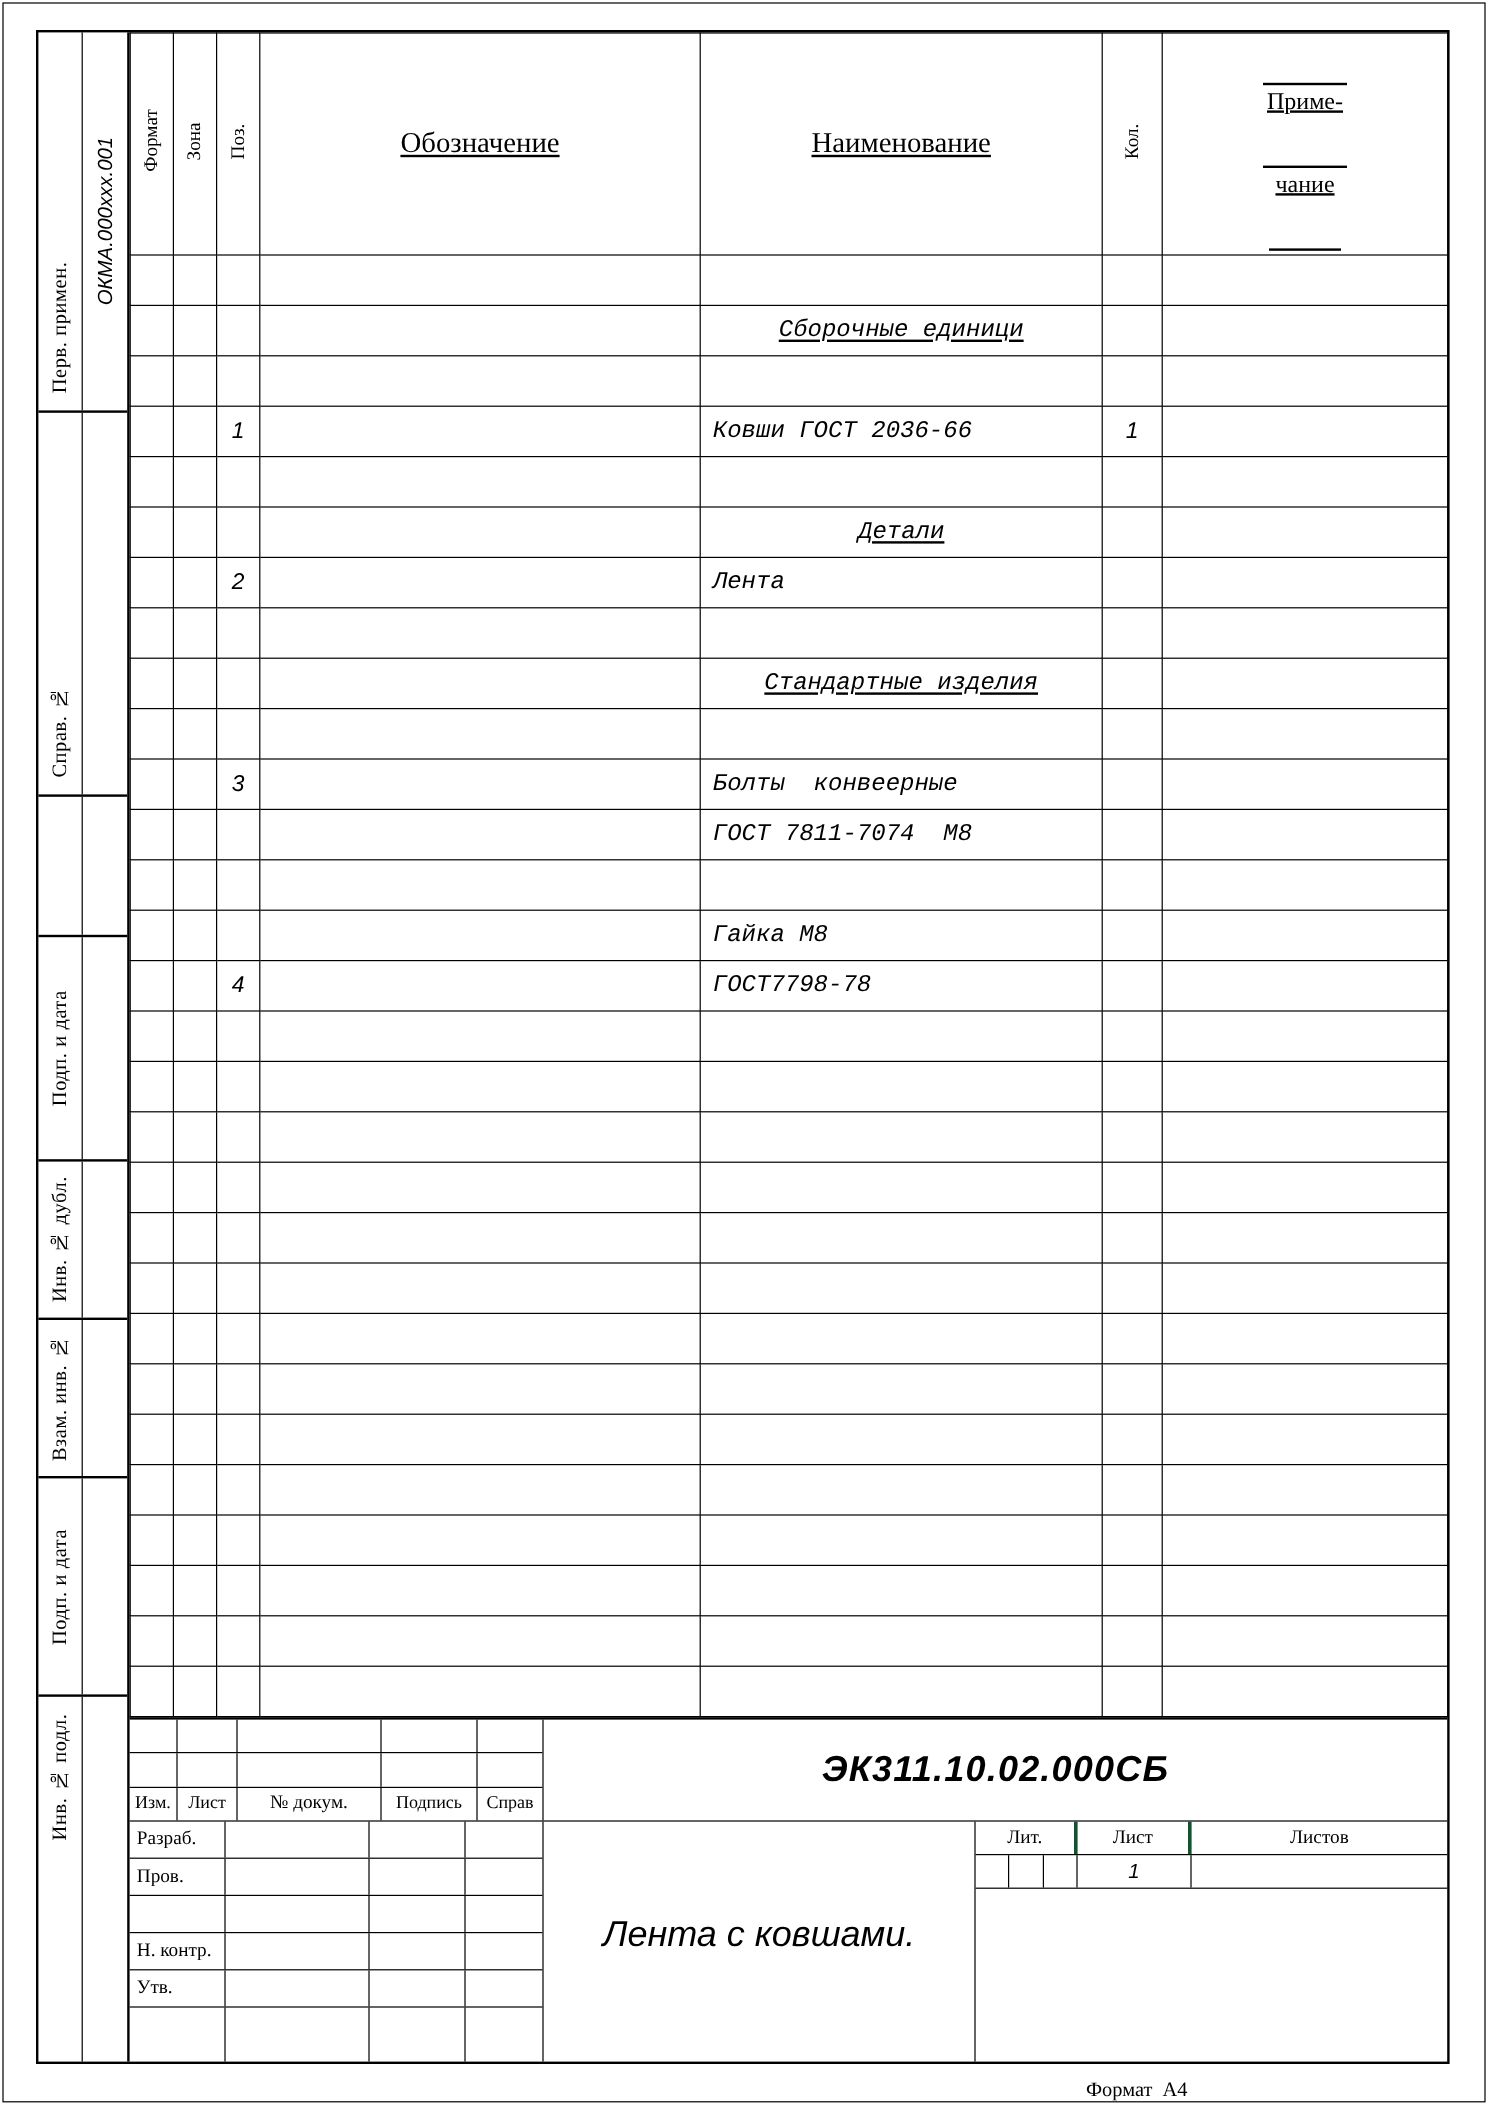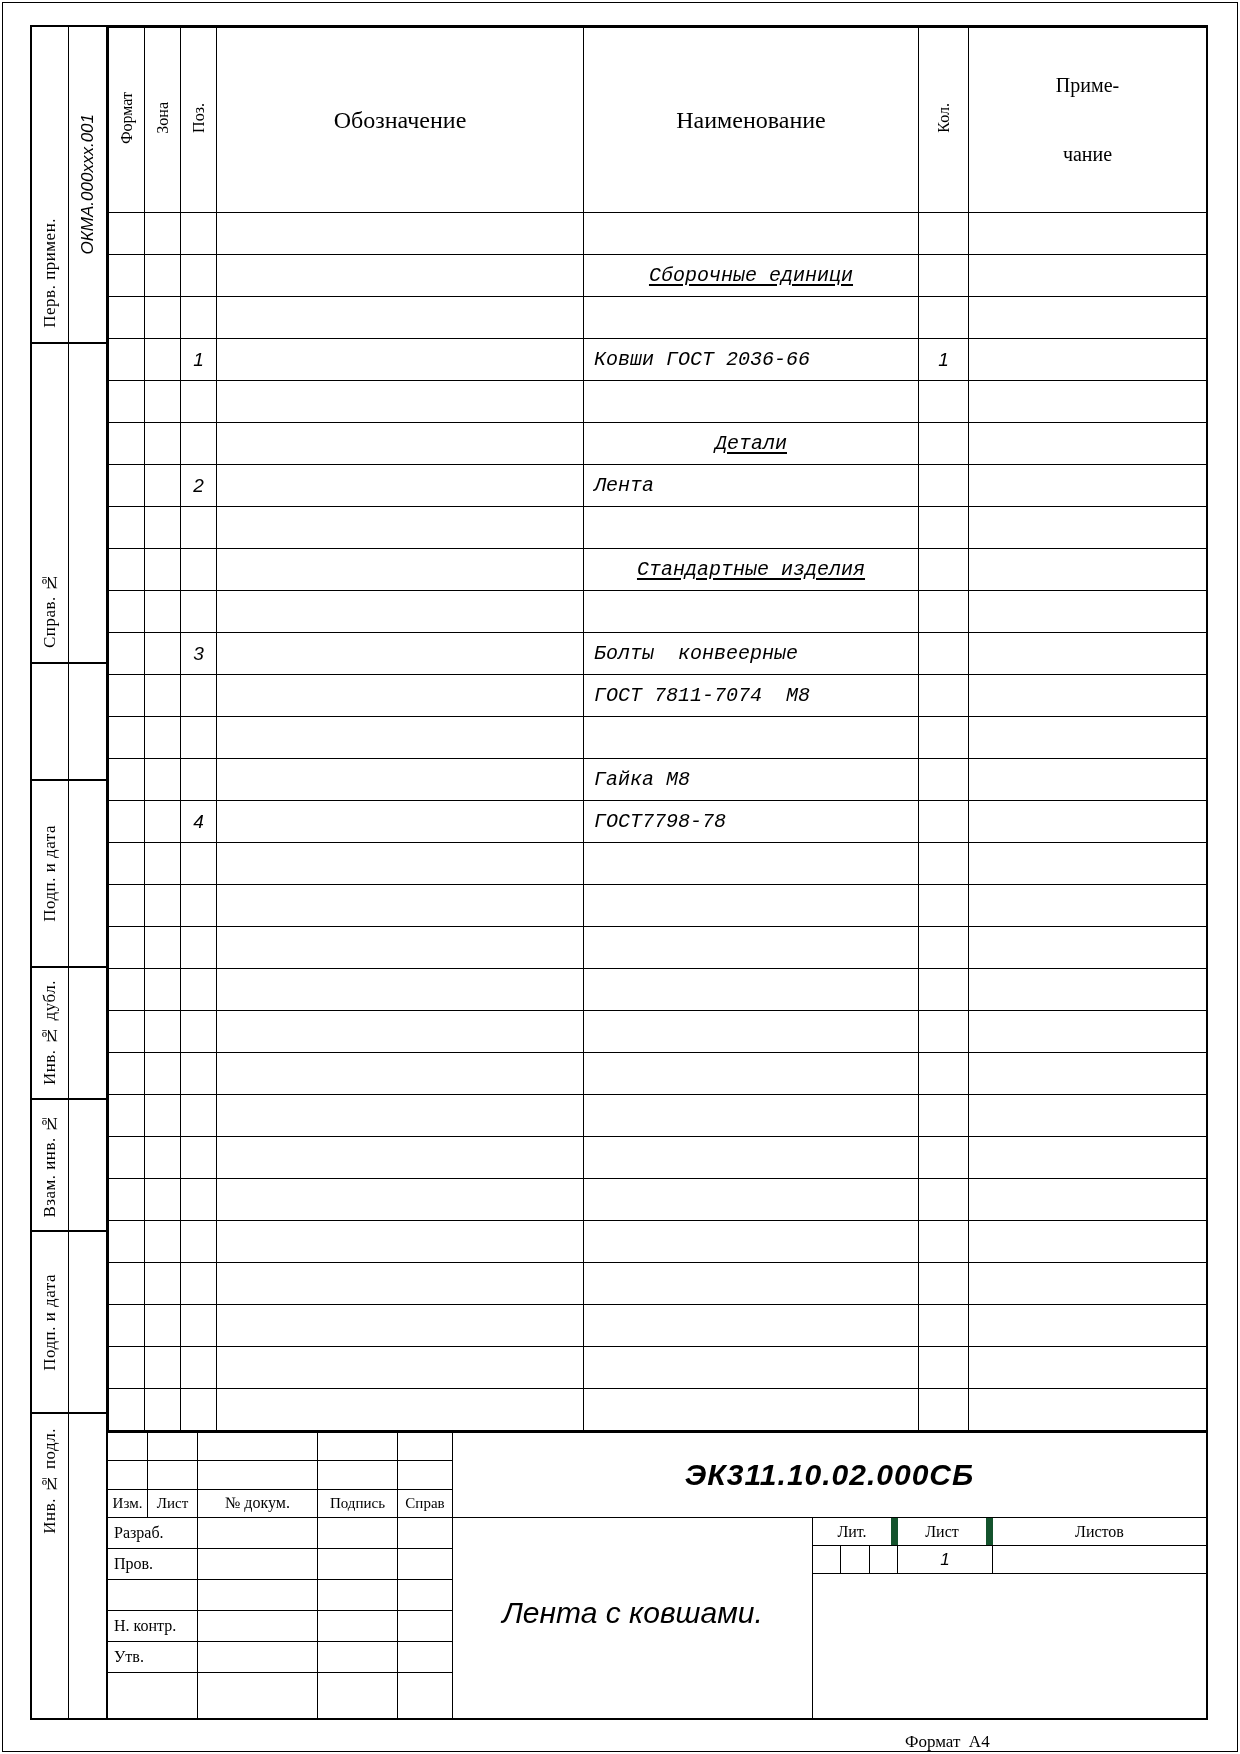--- a/index.html
+++ b/index.html
@@ -29,21 +29,21 @@
   .doc-ref .vtext { font-family:"Liberation Sans", sans-serif; font-style:italic; font-size:17px; }
 
   
   .content { flex:1; display:flex; flex-direction:column; min-width:0; }
 
   
   table.spec { border-collapse:collapse; table-layout:fixed; width:100%; }
   .spec th, .spec td { border:1px solid #000; overflow:hidden; white-space:pre; }
   .spec thead tr { height:80px; }
   .spec tbody tr { height:42px; }
-  .spec th { font-weight:normal; vertical-align:middle; text-align:center; }
+  .spec th { font-weight:normal; vertical-align:middle; text-align:center;text-decoration:underline; }
   .th-big { font-size:24px; }
   .th-note { font-size:20px; line-height:1.15; }
   .th-rot .vtext { font-size:16px; margin:0 auto; }
   .cell-designation, .cell-name {
     font-family:Liberation Mono, monospace; font-style:italic; font-size:20px;
     padding:0 10px; text-align:left; vertical-align:middle;
   }
   .c { text-align:center; font-family:"Liberation Sans", sans-serif; font-style:italic; font-size:19px; vertical-align:middle; }
   td.section-head { text-align:center; text-decoration:underline; text-underline-offset:3px; }
 
@@ -55,27 +55,27 @@
   .tb-rev-row:last-child { border-bottom:none; }
   .tb-rc { border-right:1px solid #000; display:flex; align-items:center; justify-content:center; font-size:15px; }
   .tb-rc.w1{width:40px;} .tb-rc.w2{width:50px;} .tb-rc.w3{width:120px; font-size:16px;} .tb-rc.w4{width:80px;} .tb-rc.w5{flex:1; border-right:none;}
   .tb-doc { flex:1; display:flex; align-items:center; justify-content:center;
     font-family:"Liberation Sans", sans-serif; font-style:italic; font-weight:bold; font-size:30px; letter-spacing:1px; }
   .tb-lower { flex:1; display:flex; min-height:0; }
   .tb-sign { width:345px; min-width:345px; border-right:1px solid #000; display:flex; flex-direction:column; }
   .sign-row { height:31px; display:flex; border-bottom:1px solid #000; }
   .sign-row.fill { flex:1; border-bottom:none; }
   .sg { border-right:1px solid #000; display:flex; align-items:center; }
-  .sg.lab { width:90px; padding-left:6px; font-size:16px;text-align:right; }
+  .sg.lab { width:80px; padding-left:6px; font-size:16px;text-align:right; }
   .sg.nm { width:120px; } .sg.si { width:80px; } .sg.dt { flex:1; border-right:none; }
   .tb-title { width:360px; min-width:360px; border-right:1px solid #000; display:flex; justify-content:center;
     padding-top:78px; font-family:"Liberation Sans", sans-serif; font-style:italic; font-size:30px; }
   .tb-right { flex:1; display:flex; flex-direction:column; }
   .lls-row { height:28px; display:flex; border-bottom:1px solid #000; }
-  .lls { border-right:7px solid #14532d; display:flex; align-items:center; justify-content:center; font-size:16px; }
+  .lls { border-right:3px solid #14532d; display:flex; align-items:center; justify-content:center; font-size:16px; }
   .lls.lit { width:85px; } .lls.sheet { width:95px; } .lls.sheets { flex:1; border-right:none; }
   .lit-sub { width:85px; display:flex; border-right:1px solid #000; }
   .lit-sub div { flex:1; border-right:1px solid #000; } .lit-sub div:last-child { border-right:none; }
   .sheet-val { width:95px; border-right:1px solid #000; display:flex; align-items:center; justify-content:center;
     font-family:"Liberation Sans", sans-serif; font-style:italic; font-size:17px; }
   .sheets-val { flex:1; }
   .tb-org { flex:1; }
 
   .format-note { position:absolute; left:905px; top:1732px; font-size:17px; white-space:pre; }
 </style>

